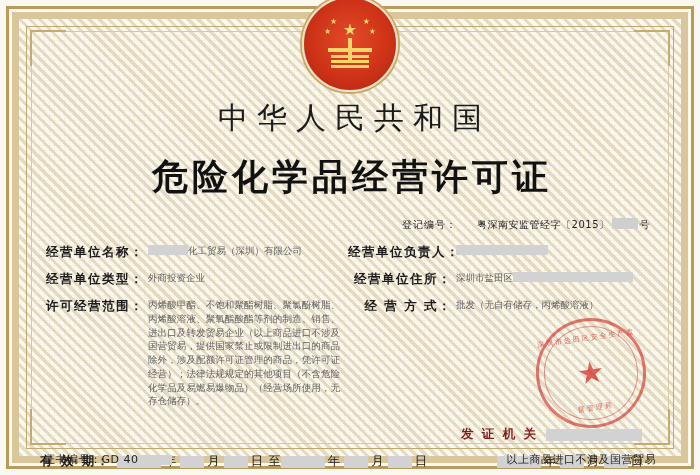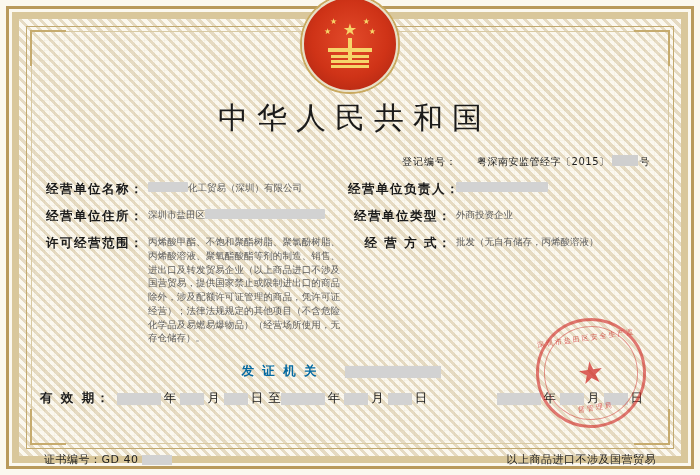--- a/index.html
+++ b/index.html
@@ -217,28 +217,27 @@
   .scope-text {
     font-size: 8.5px;
     line-height: 1.5;
     color: #5a5a5a;
     text-align: justify;
   }
 
   .issuer-row {
     margin-top: 18px;
     display: flex;
-    justify-content: center;
+    justify-content: flex-end;
     align-items: center;
     padding-right: 18px;
     font-size: 12.5px;
     font-weight: bold;
     letter-spacing: 2px;
-    color: #0369a1;
-    gap: 18px;
+    color: #7f1d1d;
   }
   .issuer-row .issuer-blank {
     display: inline-block;
     width: 96px; height: 12px;
     background: #d2d2d2;
     margin-left: 8px;
   }
 
   .validity {
     margin-top: 10px;
@@ -348,20 +347,21 @@
     <span class="star-s s2">★</span>
     <span class="star-s s3">★</span>
     <span class="star-s s4">★</span>
     <span class="gear"></span>
     <span class="bars"></span>
   </div>
 
   <div class="content">
 
     <div class="title-country">中华人民共和国</div>
+    <div class="title-main">危险化学品经营许可证</div>
 
     <div class="reg-line">
       <span class="reg-label">登记编号：</span>
       <span class="reg-value">
         <span>粤深南安监管经字〔2015〕</span><span class="blank"></span><span>号</span>
       </span>
     </div>
 
     <div class="fields">
 
@@ -372,30 +372,30 @@
         </span>
       </div>
 
       <div class="field col-right">
         <span class="lbl">经营单位负责人：</span>
         <span class="val">
           <span class="redact r-lg"></span>
         </span>
       </div>
 
+      <div class="field col-right">
+        <span class="lbl">经营单位类型：</span>
+        <span class="val">外商投资企业</span>
+      </div>
+
       <div class="field col-left">
         <span class="lbl">经营单位住所：</span>
         <span class="val">
           <span>深圳市盐田区</span><span class="redact r-xl"></span>
         </span>
-      </div>
-
-      <div class="field col-right">
-        <span class="lbl">经营单位类型：</span>
-        <span class="val">外商投资企业</span>
       </div>
 
       <div class="field col-left">
         <span class="lbl">许可经营范围：</span>
         <span class="val scope-text">丙烯酸甲酯、不饱和聚酯树脂、聚氯酚树脂、丙烯酸溶液、聚氧酯酸酯等剂的制造、销售、进出口及转发贸易企业（以上商品进口不涉及国营贸易，提供国家禁止或限制进出口的商品除外，涉及配额许可证管理的商品，凭许可证经营）；法律法规规定的其他项目（不含危险化学品及易燃易爆物品）（经营场所使用，无存仓储存）。</span>
       </div>
 
       <div class="field col-right">
         <span class="lbl">经 营 方 式：</span>
         <span class="val">批发（无自有储存，丙烯酸溶液）</span>

